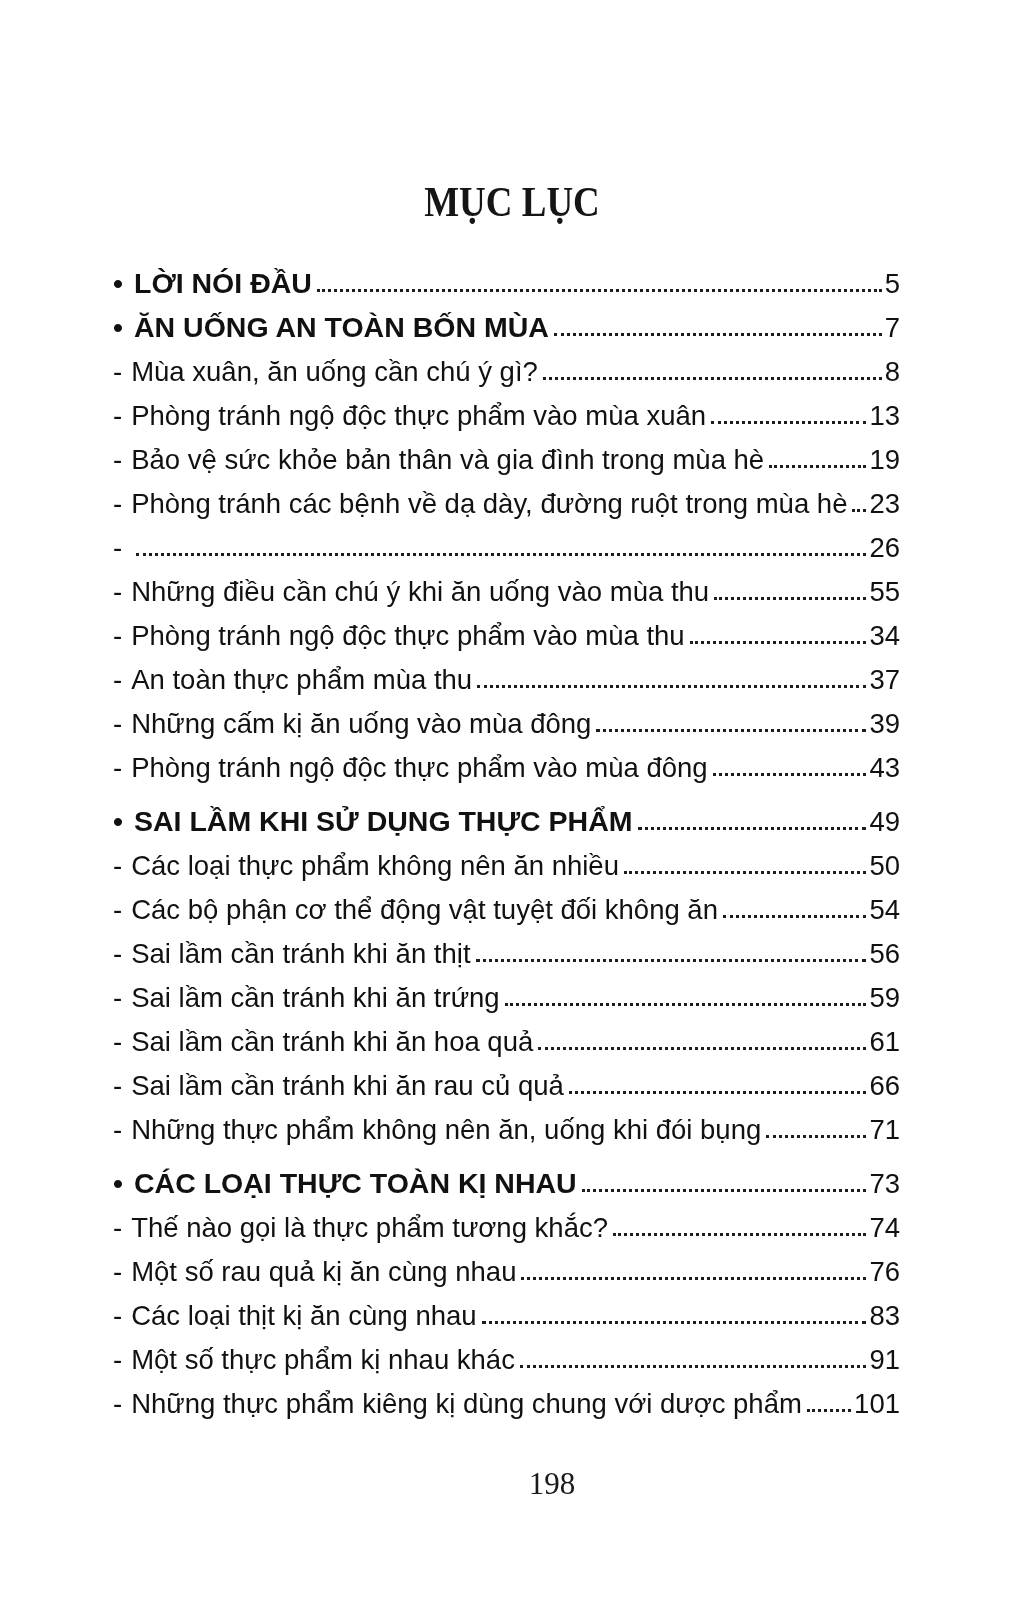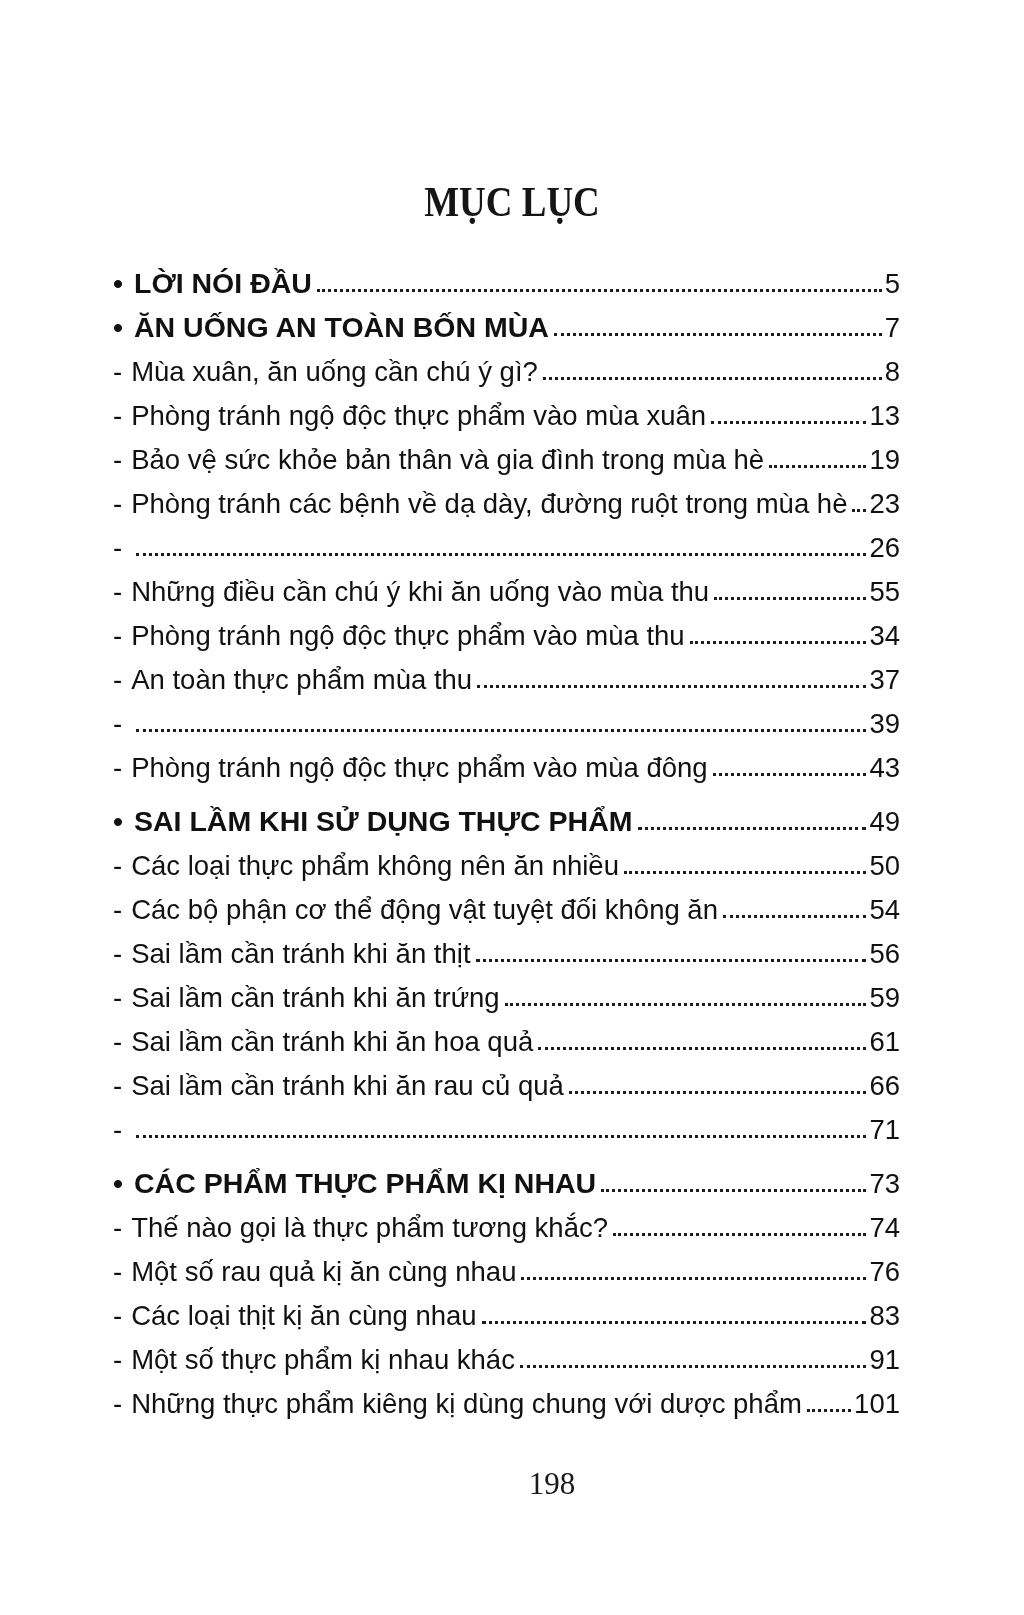--- a/index.html
+++ b/index.html
@@ -135,20 +135,21 @@
     <span class="pagenum">34</span>
   </div>
       <div class="entry item">
     <span class="marker">-</span>
     <span class="label">An toàn thực phẩm mùa thu</span>
     <span class="leader"></span>
     <span class="pagenum">37</span>
   </div>
       <div class="entry item">
     <span class="marker">-</span>
+    <span class="label">Những cấm kị ăn uống vào mùa đông</span>
     <span class="leader"></span>
     <span class="pagenum">39</span>
   </div>
       <div class="entry item">
     <span class="marker">-</span>
     <span class="label">Phòng tránh ngộ độc thực phẩm vào mùa đông</span>
     <span class="leader"></span>
     <span class="pagenum">43</span>
   </div>
       <div class="entry section">
@@ -188,26 +189,27 @@
     <span class="pagenum">61</span>
   </div>
       <div class="entry item">
     <span class="marker">-</span>
     <span class="label">Sai lầm cần tránh khi ăn rau củ quả</span>
     <span class="leader"></span>
     <span class="pagenum">66</span>
   </div>
       <div class="entry item">
     <span class="marker">-</span>
+    <span class="label">Những thực phẩm không nên ăn, uống khi đói bụng</span>
     <span class="leader"></span>
     <span class="pagenum">71</span>
   </div>
       <div class="entry section">
     <span class="marker">•</span>
-    <span class="label">CÁC PHẨM THỰC PHẨM KỊ NHAU</span>
+    <span class="label">CÁC LOẠI THỰC TOÀN KỊ NHAU</span>
     <span class="leader"></span>
     <span class="pagenum">73</span>
   </div>
       <div class="entry item">
     <span class="marker">-</span>
     <span class="label">Thế nào gọi là thực phẩm tương khắc?</span>
     <span class="leader"></span>
     <span class="pagenum">74</span>
   </div>
       <div class="entry item">

